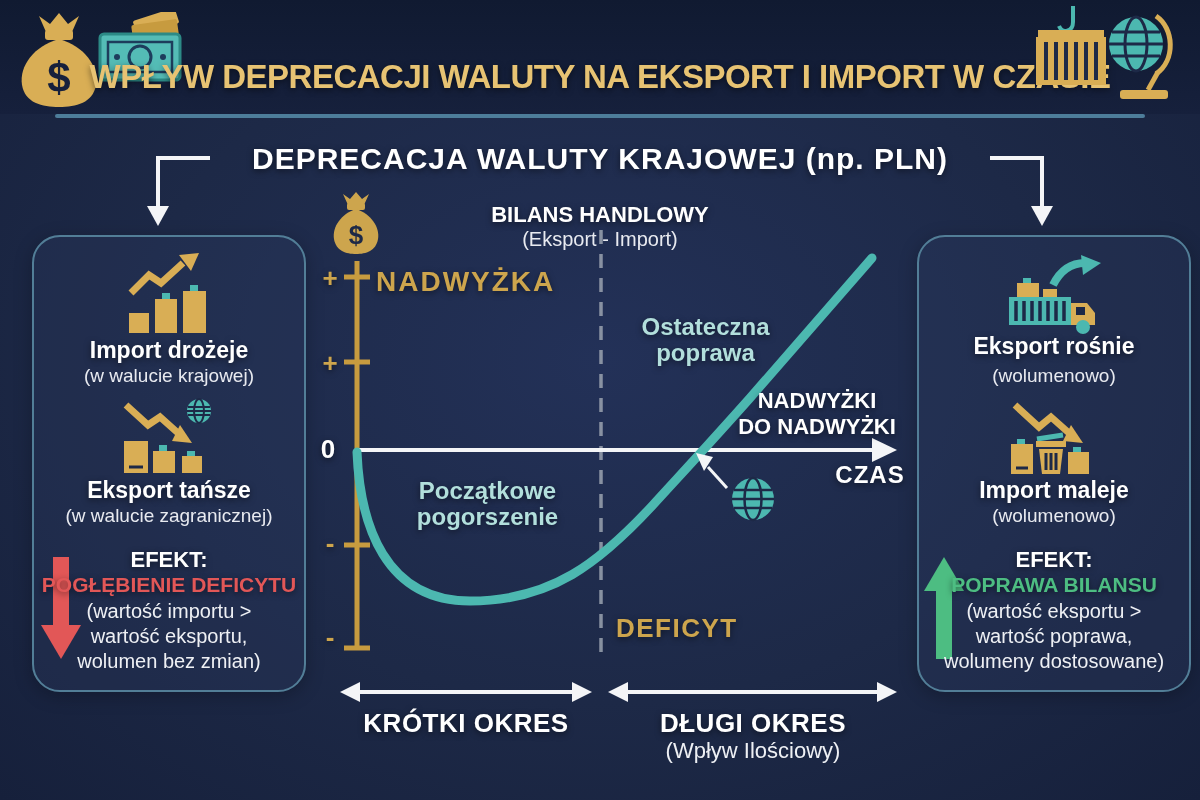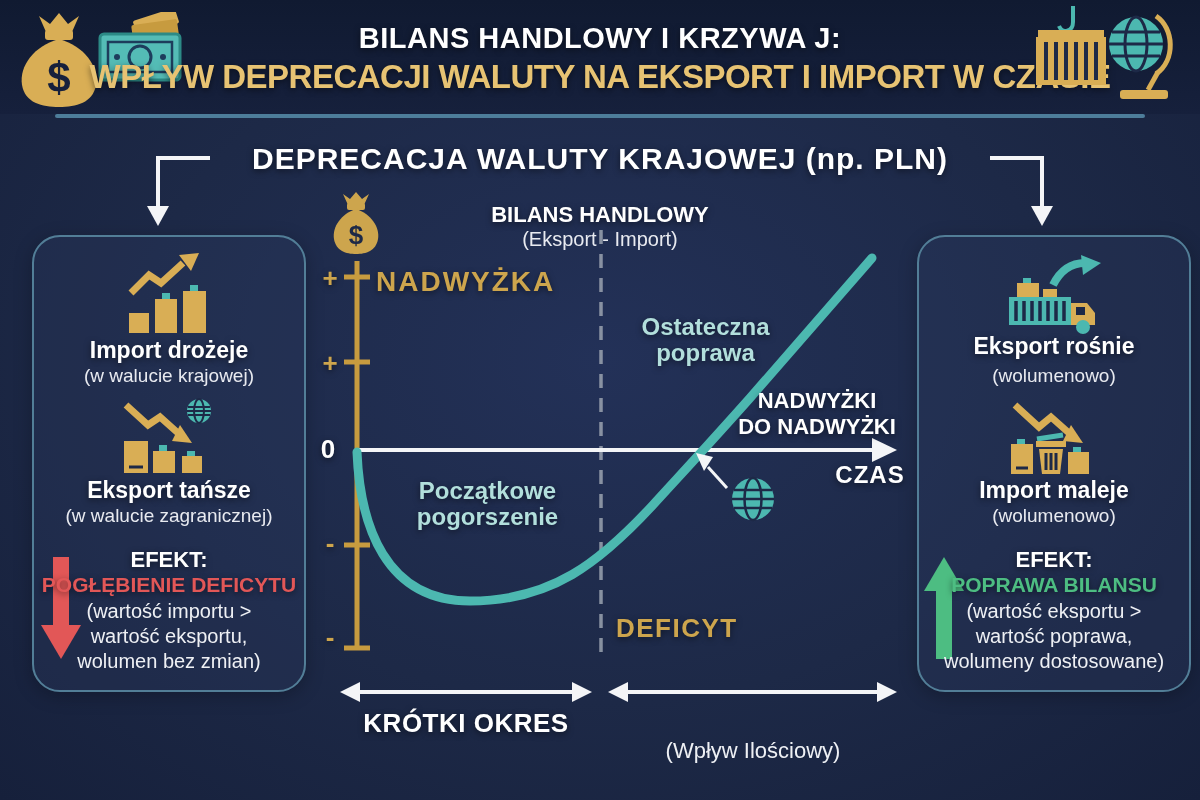--- a/index.html
+++ b/index.html
@@ -67,21 +67,20 @@
   <svg class="abs" style="left:98px;top:12px" width="86" height="72" viewBox="0 0 86 72">
     <rect x="36" y="2" width="44" height="16" rx="2" fill="#d9ae55" transform="rotate(-18 58 10)"></rect>
     <rect x="34" y="10" width="46" height="16" rx="2" fill="#c79b3f" transform="rotate(-8 57 18)"></rect>
     <rect x="2" y="22" width="80" height="46" rx="4" fill="#54bcb6" stroke="#2c8a86" stroke-width="3"></rect>
     <rect x="10" y="30" width="64" height="30" fill="none" stroke="#1d3d5c" stroke-width="2.5"></rect>
     <circle cx="42" cy="45" r="11" fill="none" stroke="#1d3d5c" stroke-width="3"></circle>
     <circle cx="19" cy="45" r="3" fill="#1d3d5c"></circle>
     <circle cx="65" cy="45" r="3" fill="#1d3d5c"></circle>
   </svg>
 
-  <div class="abs ctr b shadow title1">BILANS HANDLOWY I KRZYWA J:</div>
   <div class="abs ctr b shadow title2">WPŁYW DEPRECACJI WALUTY NA EKSPORT I IMPORT W CZASIE</div>
 
   <svg class="abs" style="left:1028px;top:6px" width="86" height="82" viewBox="0 0 86 82">
     <line x1="45" y1="0" x2="45" y2="16" stroke="#4cb8b0" stroke-width="4"></line>
     <path d="M45 16 C 45 26 34 28 31 20" fill="none" stroke="#4cb8b0" stroke-width="4"></path>
     <rect x="10" y="24" width="66" height="7" fill="#d9ae55"></rect>
     <rect x="8" y="31" width="70" height="48" fill="#d9ae55"></rect>
     <g stroke="#1d2947" stroke-width="4">
       <line x1="18" y1="36" x2="18" y2="74"></line>
         <line x1="28" y1="36" x2="28" y2="74"></line>
@@ -270,15 +269,16 @@
       <line x1="296" y1="20" x2="549" y2="20"></line>
     </g>
     <g fill="#f4f5f7">
       <polygon points="10,20 30,10 30,30"></polygon>
       <polygon points="262,20 242,10 242,30"></polygon>
       <polygon points="278,20 298,10 298,30"></polygon>
       <polygon points="567,20 547,10 547,30"></polygon>
     </g>
   </svg>
   <div class="abs ctr b shadow f-title" style="left:346px;top:708px;width:240px">KRÓTKI OKRES</div>
+  <div class="abs ctr b shadow f-title" style="left:633px;top:708px;width:240px">DŁUGI OKRES</div>
   <div class="abs ctr f-sub" style="left:633px;top:738px;width:240px">(Wpływ Ilościowy)</div>
 
 </div>
 
 </body></html>

